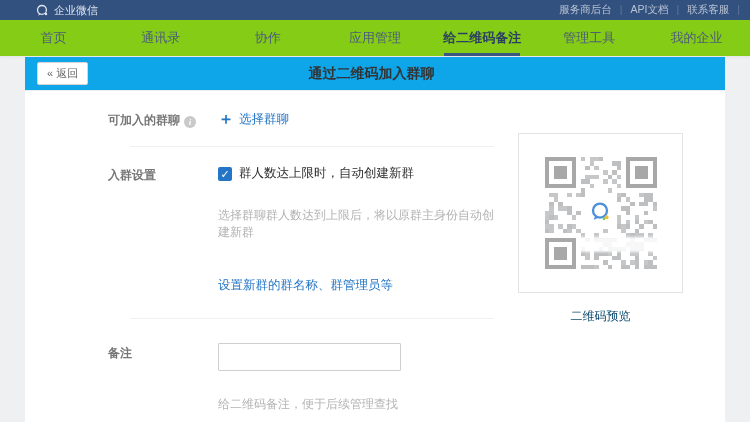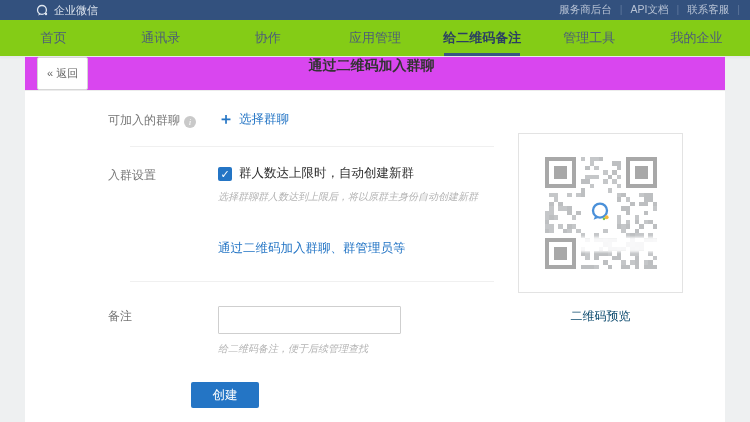--- a/index.html
+++ b/index.html
@@ -30,54 +30,54 @@
   .nav-item.active { color:#2b3f63; font-weight:bold; }
   .nav-item.active::after {
     content:""; position:absolute; bottom:0; left:50%; transform:translateX(-50%);
     width:76px; height:3px; background:#3a5681;
   }
   
   .card {
     margin:0 25px; background:#ffffff; height:365px; position:relative;
   }
   .card-header {
-    height:34px; background:#d946ef; border-bottom:1px solid #ececec;
-    display:flex; position:relative; padding:0 12px;
+    height:34px; background:#0ea5e9; border-bottom:1px solid #ececec;
+    display:flex; align-items:center; position:relative; padding:0 12px;
   }
   .back-btn {
     background:#fff; border:1px solid #d6d6d6; border-radius:2px;
     font-size:11px; color:#666; padding:3px 9px; cursor:pointer; line-height:1.3;
   }
   .page-title {
     position:absolute; left:0; right:7px; text-align:center;
     font-size:14px; font-weight:bold; color:#333; pointer-events:none;
   }
   .card-body { display:flex; padding-top:0; }
   
   .form-col { flex:1; padding-left:83px; padding-right:24px; }
   .form-row { display:flex; }
   .row-divider { border-bottom:1px solid #f0f0f0; margin-left:22px; }
-  .form-label { width:110px; flex:none; color:#767676; font-size:12px; padding-top:2px; }
+  .form-label { width:110px; flex:none; color:#767676; font-size:12px; padding-top:2px;font-weight:bold; }
   .info-icon {
     display:inline-block; width:12px; height:12px; border-radius:50%;
     background:#c9c9c9; color:#fff; font-size:9px; line-height:12px;
     text-align:center; font-style:italic; font-family:"Liberation Serif",serif;
     margin-left:4px; vertical-align:-1px;
   }
   .row1 { padding:18px 0 16px; align-items:center; }
   .link { color:#2475c5; cursor:pointer; font-size:12.5px;margin-top:13px; }
   .plus { font-size:16px; font-weight:bold; margin-right:5px; vertical-align:-1px; }
   .row2 { padding-top:18px; padding-bottom:24px; }
   .checkbox-line { display:flex; align-items:center; gap:7px; }
   .checkbox {
     width:14px; height:14px; background:#2475c5; border-radius:2px; color:#fff;
     font-size:11px; line-height:14px; text-align:center; cursor:pointer; flex:none;
   }
   .checkbox-label { font-size:12.5px; color:#2f2f2f; cursor:pointer; }
-  .hint { color:#b3b3b3; font-size:10px; margin-top:8px;font-style:italic; }
+  .hint { color:#b3b3b3; font-size:12px; margin-top:25px; }
   .settings-link { display:inline-block; margin-top:36px; }
   .row3 { padding-top:24px; }
   .remark-input {
     width:183px; height:28px; border:1px solid #cfcfcf; border-radius:1px;
     font-size:12px; padding:0 7px; outline:none; color:#333; background:#fff;
   }
   .create-btn {
     margin:26px 0 0 83px; width:68px; height:26px; background:#2475c5; color:#fff;
     border:none; border-radius:2px; font-size:12.5px; cursor:pointer;
     font-family:inherit;
@@ -154,21 +154,21 @@
       <div class="row-divider"></div>
 
       <div class="form-row row2">
         <div class="form-label">入群设置</div>
         <div>
           <div class="checkbox-line">
             <span class="checkbox">✓</span>
             <span class="checkbox-label">群人数达上限时，自动创建新群</span>
           </div>
           <div class="hint">选择群聊群人数达到上限后，将以原群主身份自动创建新群</div>
-          <span class="link settings-link">通过二维码加入群聊、群管理员等</span>
+          <span class="link settings-link">设置新群的群名称、群管理员等</span>
         </div>
       </div>
       <div class="row-divider"></div>
 
       <div class="form-row row3">
         <div class="form-label">备注</div>
         <div>
           <input class="remark-input" type="text" value="" style="">
           <div class="hint">给二维码备注，便于后续管理查找</div>
         </div>

